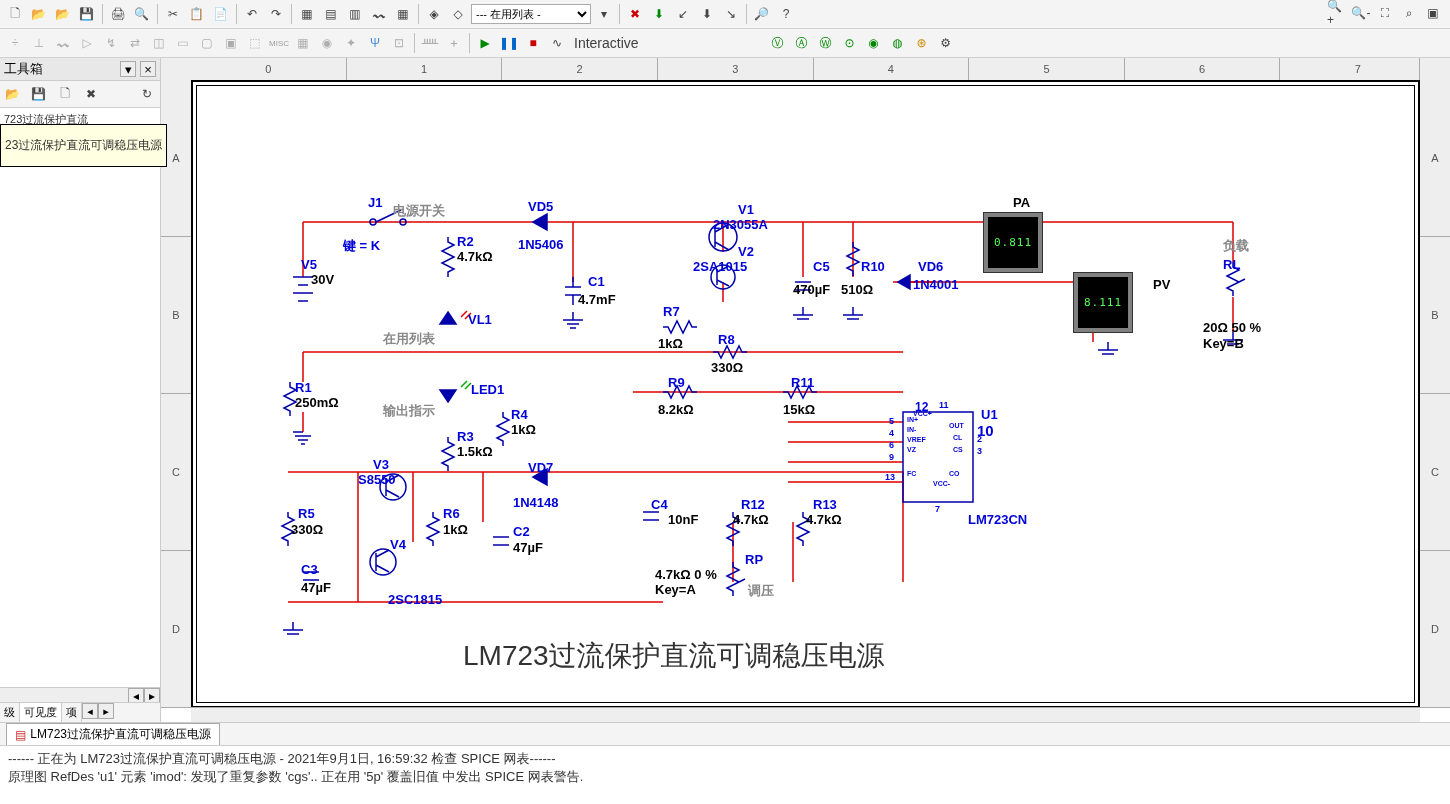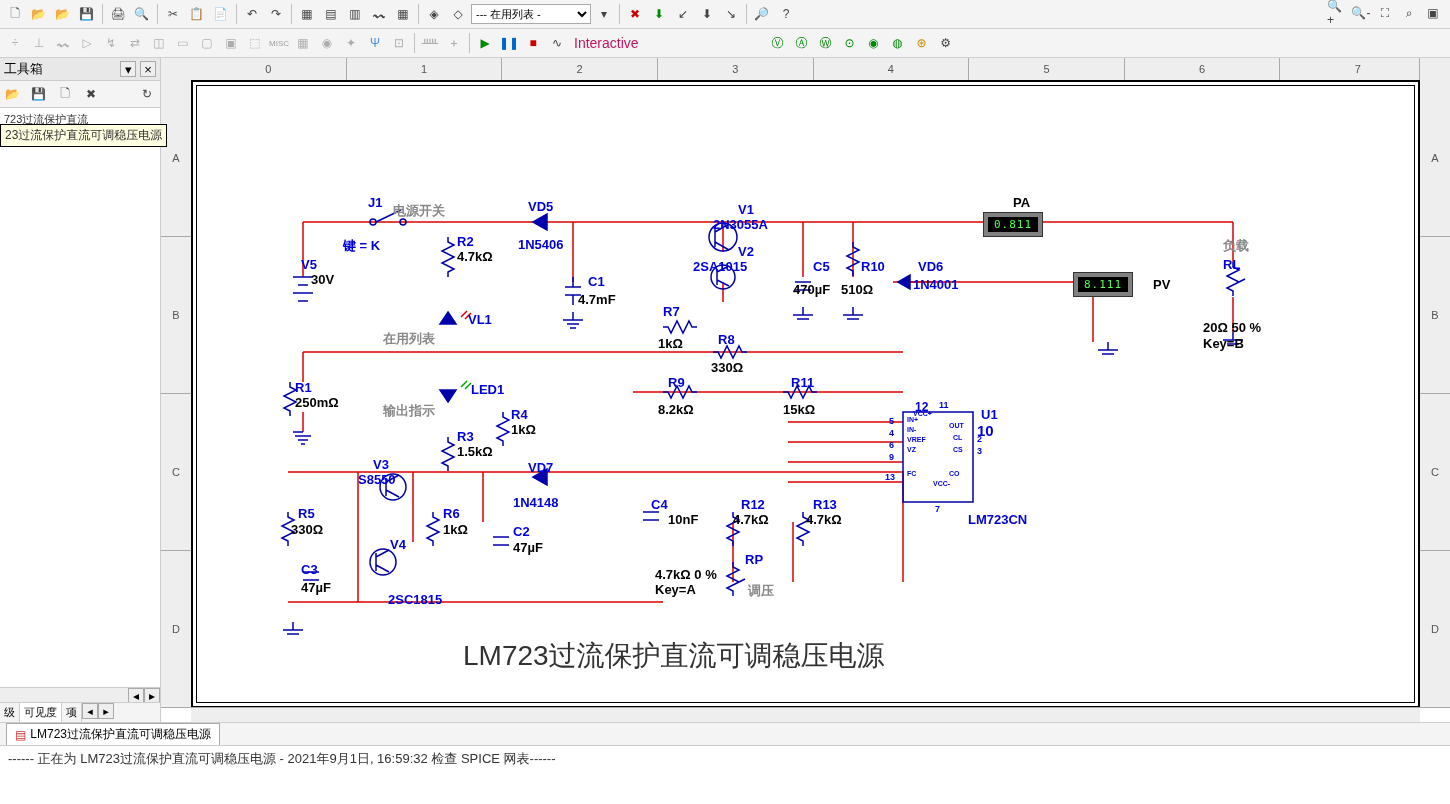--- a/index.html
+++ b/index.html
@@ -1,27 +1,27 @@
 <!DOCTYPE html>
 <html><head>
 <meta charset="utf-8">
 <style>
 html,body{margin:0;padding:0;font-family:Arial,"Microsoft YaHei",sans-serif;font-size:12px;background:#f0f0f0;overflow:hidden}
 .app{display:flex;flex-direction:column;height:804px;width:1450px;background:#fff}
 .toolbar-row{display:flex;align-items:center;height:28px;background:#f4f4f4;border-bottom:1px solid #d0d0d0;padding:0 4px;gap:2px}
 .tb-btn{width:20px;height:20px;display:flex;align-items:center;justify-content:center;border:1px solid transparent;border-radius:2px;cursor:pointer;color:#444}
 .tb-sep{width:1px;height:20px;background:#c0c0c0;margin:0 2px}
 .tb-select{height:20px;font-size:11px;border:1px solid #aaa;background:#fff}
-.tb-label{font-size:14px;color:#be185d;margin:8px 4px}
+.tb-label{font-size:14px;color:#404040;margin:8px 4px}
 .body-row{display:flex;flex:1;overflow:hidden}
 .side-panel{width:160px;background:#f4f4f4;border-right:1px solid #ccc;display:flex;flex-direction:column}
 .side-title{font-size:13px;padding:2px 4px;background:#e8e8e8;border-bottom:1px solid #ccc;display:flex;align-items:center;justify-content:space-between}
 .side-tb{display:flex;gap:4px;padding:2px;border-bottom:1px solid #ccc}
 .side-body{flex:1;background:#fff;padding:4px;font-size:11px;color:#333;position:relative}
-.tooltip-box{position:absolute;left:0;top:16px;background:#ffffe1;border:1px solid #000;padding:2px 4px;font-size:12px;white-space:nowrap;z-index:5}
+.tooltip-box{position:absolute;left:0;top:16px;background:#ffffe1;border:1px solid #000;padding:12px 4px;font-size:12px;white-space:nowrap;z-index:5}
 .side-tabs{display:flex;border-top:1px solid #ccc;background:#f4f4f4;font-size:11px}
 .side-tab{padding:2px 4px;border-right:1px solid #ccc;cursor:pointer}
 .side-tab.active{background:#fff}
 .side-sc{width:14px;height:14px;display:flex;align-items:center;justify-content:center;border:1px solid #aaa;background:#eee;cursor:pointer}
 .canvas-area{flex:1;position:relative;background:#fff;display:flex;flex-direction:column}
 .ruler-corner{position:absolute;left:0;top:0;width:30px;height:22px;background:#eee;border-right:1px solid #aaa;border-bottom:1px solid #aaa}
 .ruler-h{position:absolute;left:30px;top:0;right:14px;height:22px;background:#eee;border-bottom:1px solid #aaa;display:flex}
 .ruler-h div{flex:1;border-right:1px solid #aaa;text-align:center;font-size:11px;line-height:22px;color:#555}
 .ruler-v{position:absolute;left:0;top:22px;width:30px;bottom:14px;background:#eee;border-right:1px solid #aaa;display:flex;flex-direction:column}
 .ruler-v div{flex:1;border-bottom:1px solid #aaa;display:flex;align-items:center;justify-content:center;font-size:11px;color:#555}
@@ -29,21 +29,21 @@
 .ruler-v-r{position:absolute;right:0;top:22px;width:30px;bottom:14px;background:#eee;border-left:1px solid #aaa;display:flex;flex-direction:column}
 .ruler-v-r div{flex:1;border-bottom:1px solid #aaa;display:flex;align-items:center;justify-content:center;font-size:11px;color:#555}
 .schematic{position:absolute;left:30px;top:22px;right:30px;bottom:14px;background:#fff;border:2px solid #000}
 .schematic-inner{position:absolute;inset:3px;border:1px solid #000}
 .sch-svg{position:absolute;inset:0}
 .lbl{position:absolute;font-size:13px;font-weight:bold;white-space:nowrap;pointer-events:none}
 .lbl.blue{color:#0000d8}
 .lbl.black{color:#000}
 .lbl.gray{color:#888}
 .meter{position:absolute;background:#808080;border:1px solid #333;padding:4px;font-family:monospace}
-.meter-disp{background:#000;color:#5f5;padding:1px 6px;font-size:11px;letter-spacing:1px}
+.meter-disp{background:#000;color:#5f5;padding:19px 6px;font-size:11px;letter-spacing:1px}
 .title-text{position:absolute;font-size:28px;color:#333;white-space:nowrap}
 .hscroll{position:absolute;left:30px;right:30px;bottom:0;height:14px;background:#eee;border-top:1px solid #aaa}
 .tabbar{height:22px;background:#f4f4f4;border-top:1px solid #ccc;display:flex;align-items:center;padding-left:6px}
 .doc-tab{display:flex;align-items:center;gap:4px;background:#fff;border:1px solid #aaa;border-bottom:none;padding:2px 8px;font-size:12px;cursor:pointer}
 .log-area{height:50px;background:#fff;border-top:1px solid #ccc;padding:4px 8px;font-size:13px;color:#333;overflow:hidden}
 .log-line{white-space:nowrap}
 .zoom-tb{position:absolute;right:6px;top:2px;display:flex;gap:2px}
 svg{overflow:visible}
 </style>
 </head>
@@ -431,15 +431,16 @@
 
 <div class="tabbar">
   <div class="doc-tab">
     <span style="color:#c33">▤</span>
     <span>LM723过流保护直流可调稳压电源</span>
   </div>
 </div>
 
 <div class="log-area">
   <div class="log-line">------ 正在为 LM723过流保护直流可调稳压电源 - 2021年9月1日, 16:59:32 检查 SPICE 网表------</div>
+  <div class="log-line">原理图 RefDes 'u1' 元素 'imod': 发现了重复参数 'cgs'.. 正在用 '5p' 覆盖旧值 中发出 SPICE 网表警告.</div>
 </div>
 
 </div>
 
 </body></html>

